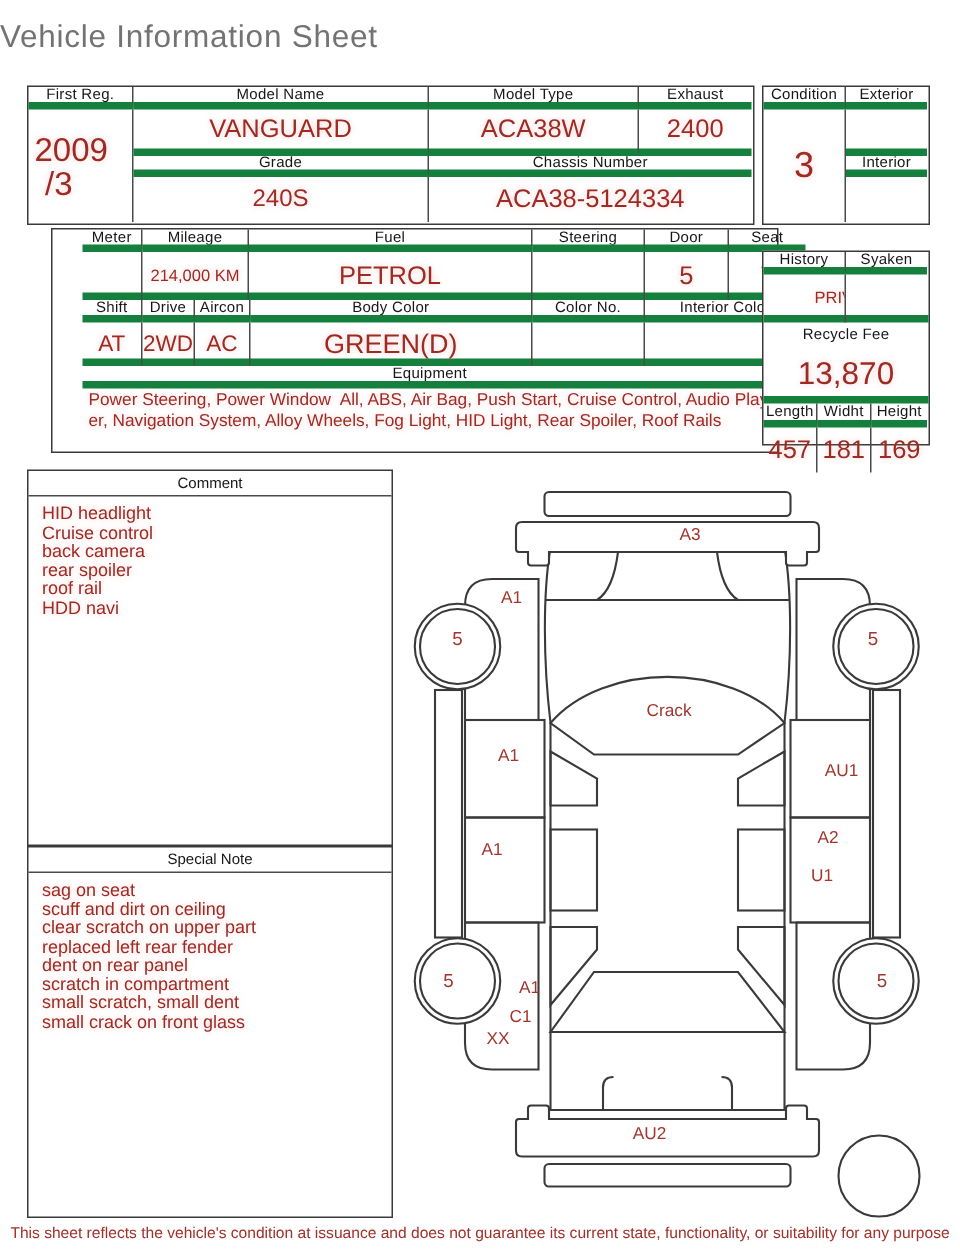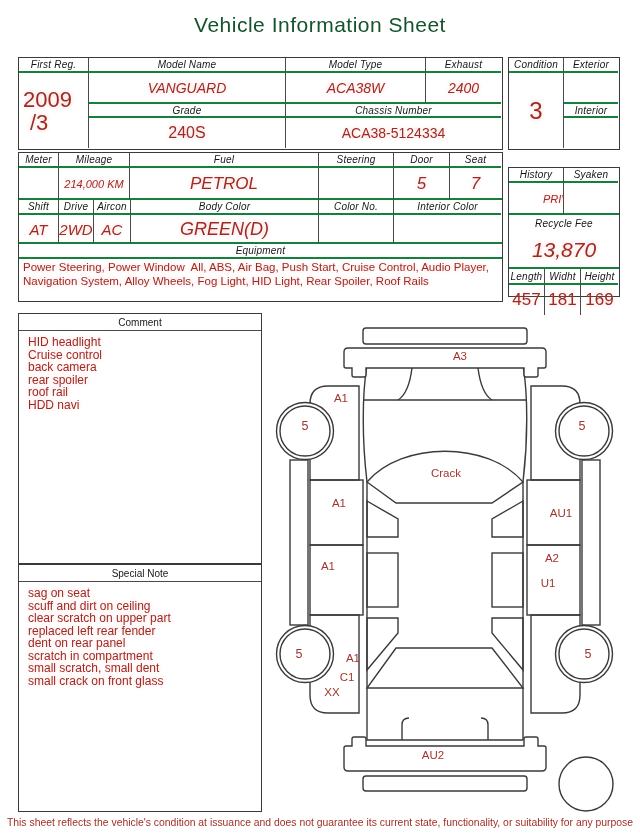--- a/index.html
+++ b/index.html
@@ -6,25 +6,25 @@
   .sheet{position:relative;width:640px;height:835px;background:#fff;
          font-family:"Liberation Sans",sans-serif;overflow:hidden;}
   .abs{position:absolute;}
   .box{position:absolute;border:1.5px solid #3a3a3a;background:#fff;box-sizing:border-box;}
   .grid{display:grid;box-sizing:border-box;}
   .band{display:grid;box-sizing:border-box;}
   .cell{display:flex;align-items:center;justify-content:center;overflow:hidden;box-sizing:border-box;}
   .hdr{font-size:10px;color:#161616;letter-spacing:.2px;}
   .red{color:#9c2b24;text-shadow:0 0 4px rgba(255,145,145,.45);}
   .br{border-right:1px solid #4a4a4a;}
-  .bb{border-bottom:2px solid #15803d;font-style:italic;}
+  .bb{border-bottom:5px solid #15803d;}
   .f11{font-size:11px;} .f15{font-size:15px;text-align:center;} .f16{font-size:16px;} .f17{font-size:17px;}
-  .f18{font-size:18px;} .f19{font-size:14px;} .f21{font-size:21px;} .f24{font-size:24px;}
-  .title{position:absolute;top:13px;left:0;width:100%;text-align:center;
-         font-size:21px;color:#14532d;letter-spacing:.5px;}
+  .f18{font-size:18px;} .f19{font-size:17px;} .f21{font-size:21px;} .f24{font-size:24px;}
+  .title{position:absolute;top:13px;left:0;width:100%;
+         font-size:21px;color:#737373;letter-spacing:.5px;}
   .firstreg{flex-direction:column;align-items:flex-start;justify-content:center;
             padding-left:4px;font-size:22px;line-height:23px;}
   .firstreg .l2{padding-left:7px;}
   .equip{display:block;text-align:left;font-size:11.5px;line-height:13.5px;
          padding:2px 4px;white-space:pre-wrap;word-break:break-all;}
   .notehead{display:flex;align-items:center;justify-content:center;height:17px;
             font-size:10px;color:#161616;border-bottom:1px solid #4a4a4a;box-sizing:border-box;}
   .notebody{padding:5px 4px 0 9px;}
   .nline{font-size:12px;line-height:12.5px;color:#9c2b24;text-shadow:0 0 4px rgba(255,145,145,.4);}
   .disclaimer{position:absolute;top:817px;left:0;width:100%;text-align:center;
@@ -67,21 +67,21 @@
   <div class="box grid" style="left:508px;top:57px;width:112px;height:93px;
        grid-template-columns:55px 54px;grid-template-rows:15px 31px 14px 30px;">
     <div class="cell hdr br bb" style="grid-area:1/1">Condition</div>
     <div class="cell hdr bb" style="grid-area:1/2">Exterior</div>
     <div class="cell red f24 br" style="grid-area:2/1/5/2">3</div>
     <div class="cell red bb" style="grid-area:2/2"></div>
     <div class="cell hdr bb" style="grid-area:3/2">Interior</div>
     <div class="cell red" style="grid-area:4/2"></div>
   </div>
 
-  <div class="box" style="left:18px;top:152px;width:485px;height:150px;">
+  <div class="box" style="left:34px;top:152px;width:485px;height:150px;padding-left:20px;">
     <div class="band bb" style="height:47px;grid-template-columns:40px 71px 189px 75px 56px 51px;grid-template-rows:15px 32px;">
       <div class="cell hdr br bb">Meter</div>
       <div class="cell hdr br bb">Mileage</div>
       <div class="cell hdr br bb">Fuel</div>
       <div class="cell hdr br bb">Steering</div>
       <div class="cell hdr br bb">Door</div>
       <div class="cell hdr bb">Seat</div>
       <div class="cell red br"></div>
       <div class="cell red f11 br">214,000 KM</div>
       <div class="cell red f17 br">PETROL</div>

